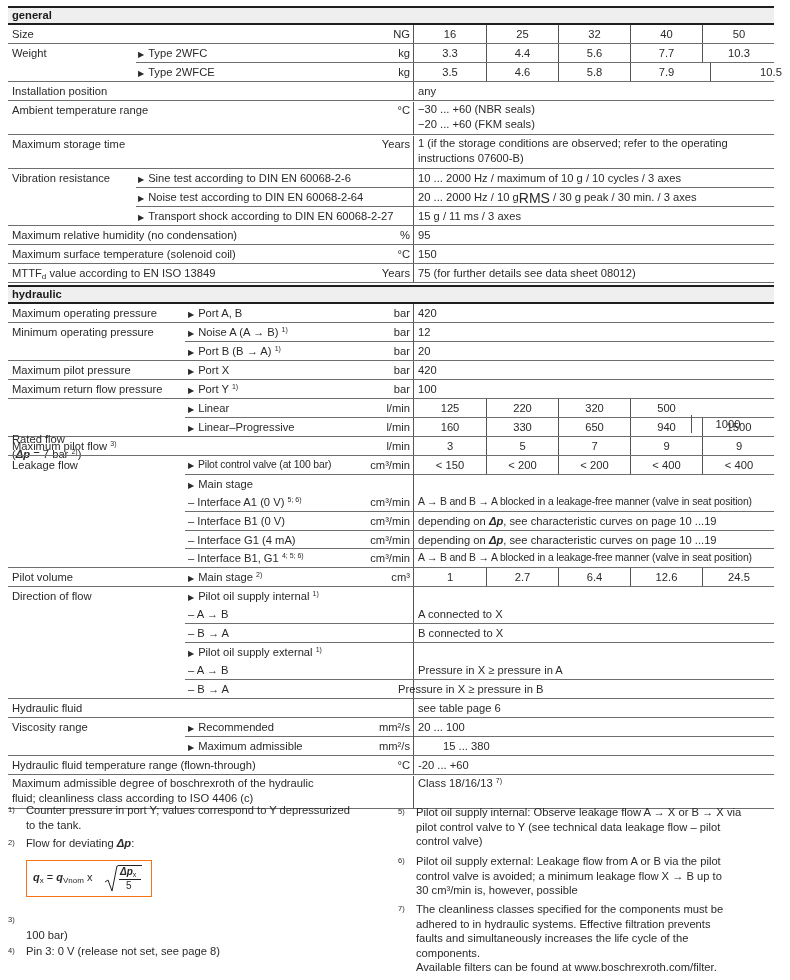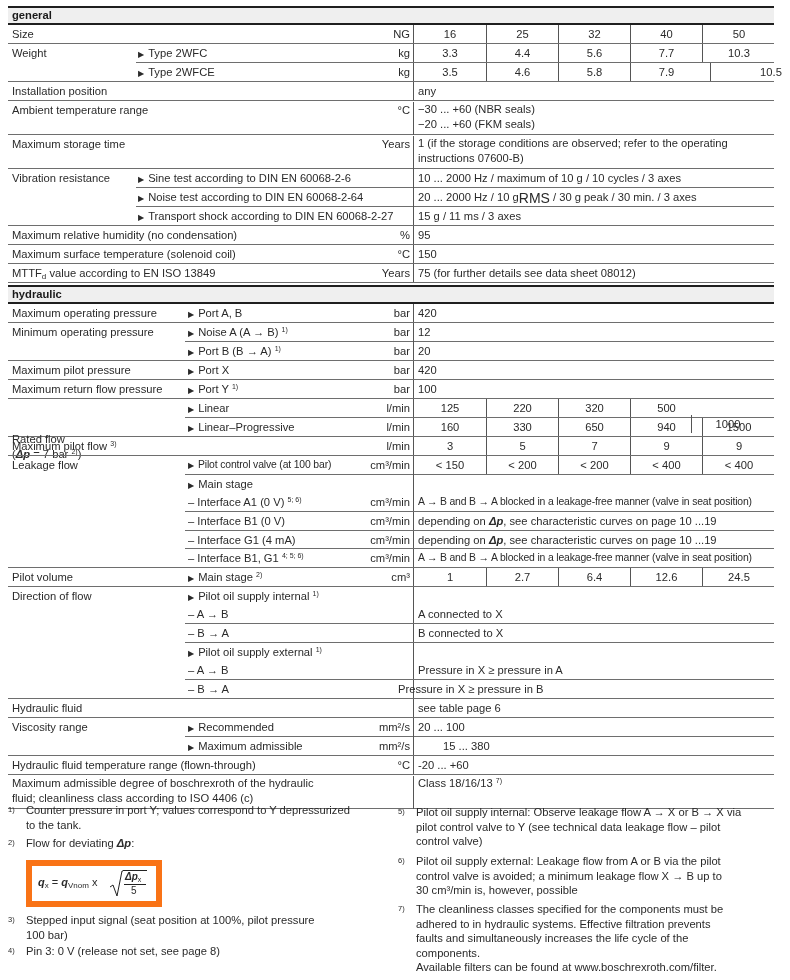--- a/index.html
+++ b/index.html
@@ -23,21 +23,21 @@
   sup { font-size: 7px; vertical-align: 4px; line-height: 0; }
   .tri { font-size: 8px; margin-right: 4px; }
   .small { font-family: Liberation Sans, sans-serif; font-size: 10.4px; letter-spacing: -0.15px; }
   .bi { font-weight: bold; font-style: italic; }
   .notes { position: absolute; left: 8px; top: 803px; width: 766px; font-size: 11.2px; line-height: 14.5px; }
   .note { position: absolute; }
   .note .num { position: absolute; left: 0; top: 0; font-size: 7.5px; }
   .note .txt { position: absolute; left: 18px; }
   .formula {
     position: absolute; left: 26px; top: 860px; width: 124px; height: 35px;
-    border: 6px solid #f97316; font-size: 11px;
+    border: 1px solid #f97316; font-size: 11px;
   }
 </style>
 </head>
 <body>
 
 <div class="tbl" style="top:6px;">
   <div class="sec-head">general</div>
 
   <div class="row" style="height:18px;">
     <span class="c lab">Size</span>
@@ -274,21 +274,21 @@
   <div class="note" style="left:0;top:0;width:380px;">
     <span class="num">1)</span>
     <span class="txt"><span>Counter pressure in port Y; values correspond to Y depressurized</span><br><span>to the tank.</span></span>
   </div>
   <div class="note" style="left:0;top:33px;width:380px;">
     <span class="num">2)</span>
     <span class="txt"><span>Flow for deviating </span><span class="bi">Δp</span><span>:</span></span>
   </div>
   <div class="note" style="left:0;top:110px;width:380px;">
     <span class="num">3)</span>
-    <span class="txt"><span>Stepped input signal (seat position at 100%, pilot pressure</span><br><span>100 bar)</span></span>
+    <span class="txt"><br><span>100 bar)</span></span>
   </div>
   <div class="note" style="left:0;top:141px;width:380px;">
     <span class="num">4)</span>
     <span class="txt">Pin 3: 0 V (release not set, see page 8)</span>
   </div>
 
   <div class="note" style="left:390px;top:2px;width:380px;">
     <span class="num">5)</span>
     <span class="txt"><span>Pilot oil supply internal: Observe leakage flow A → X or B → X via</span><br><span>pilot control valve to Y (see technical data leakage flow – pilot</span><br><span>control valve)</span></span>
   </div>

